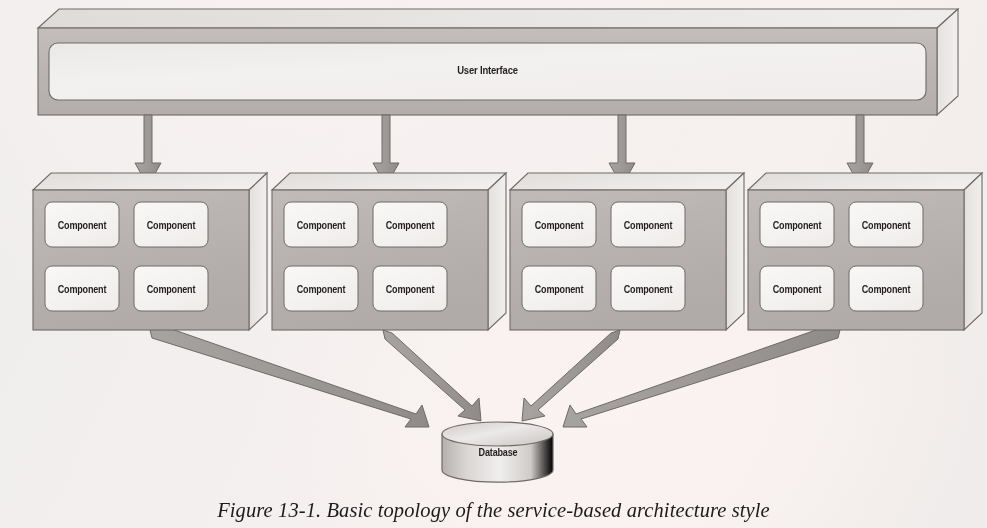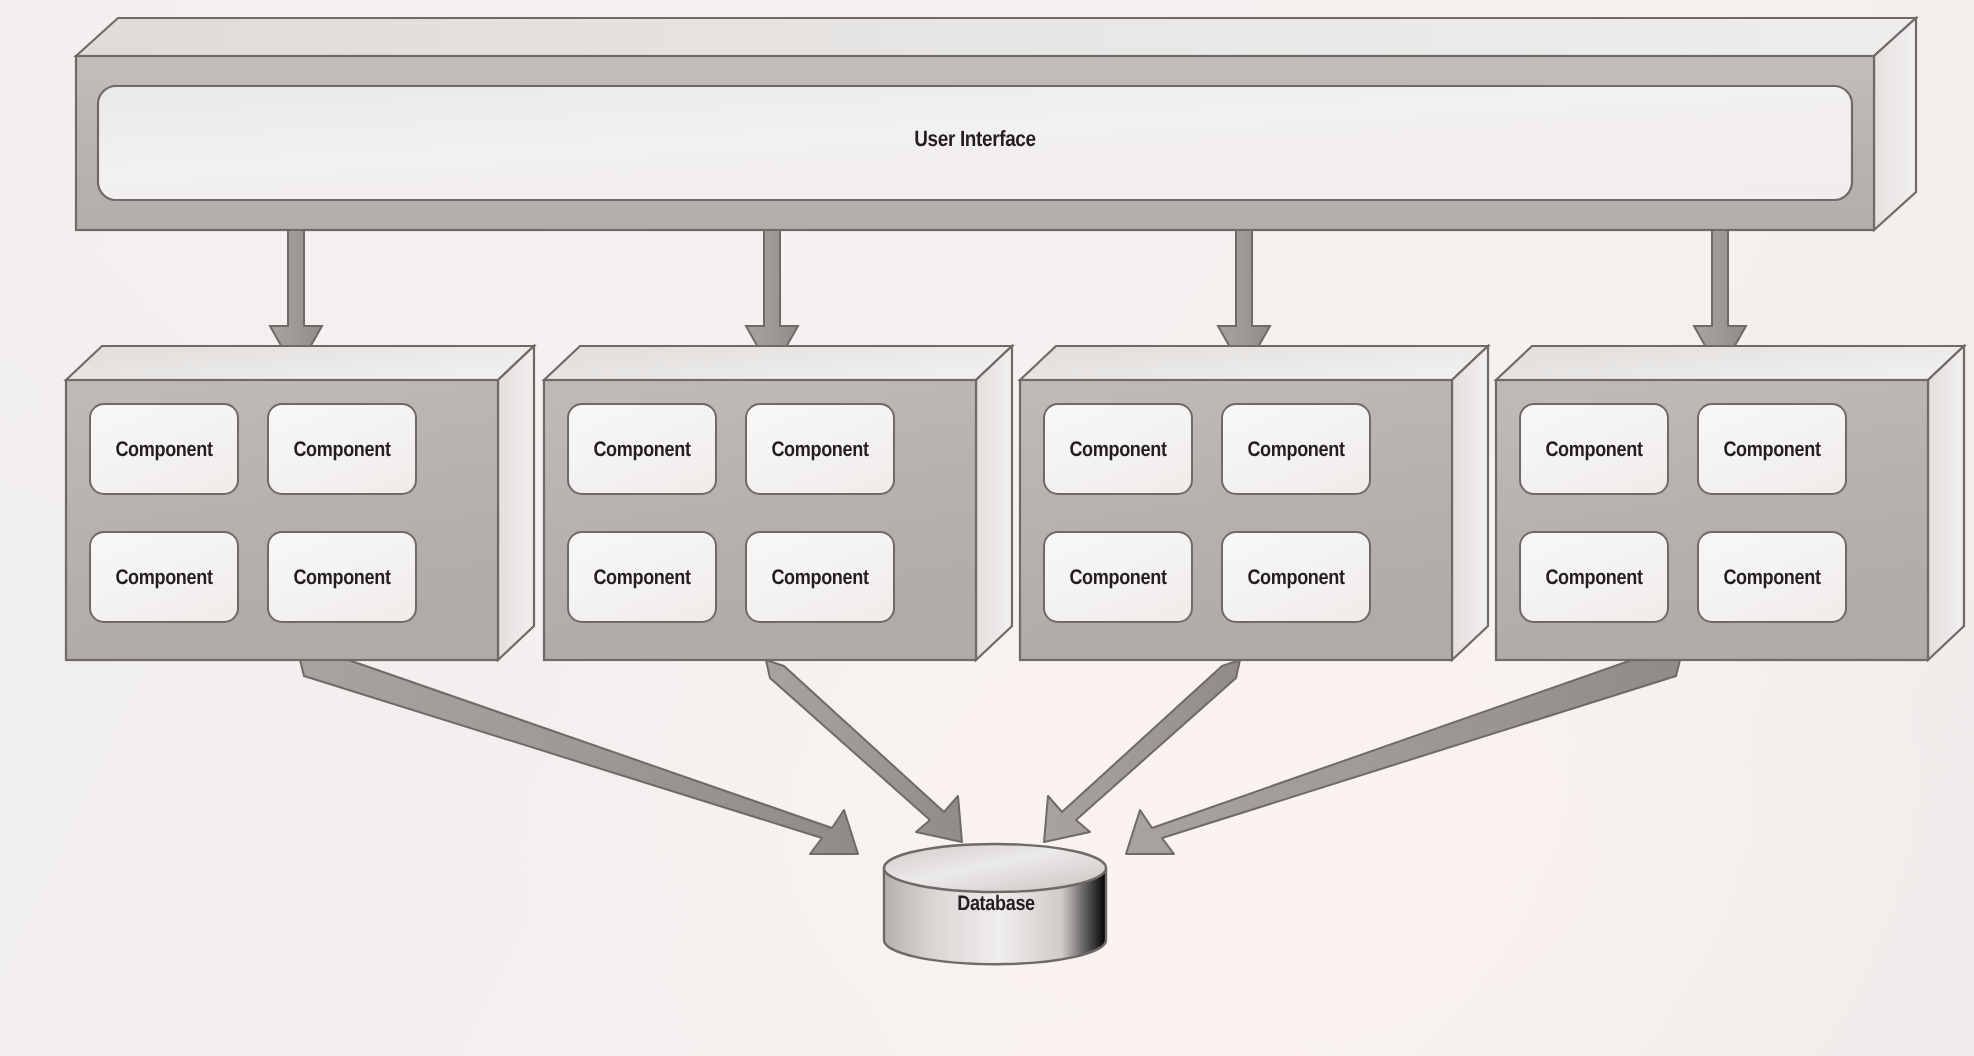--- a/index.html
+++ b/index.html
@@ -230,14 +230,15 @@
   </div>
   <div class="comp-wrap" style="left:760px;top:266px;width:74px;height:45px;">
     <div class="htxt comp-label">Component</div>
   </div>
   <div class="comp-wrap" style="left:849px;top:266px;width:74px;height:45px;">
     <div class="htxt comp-label">Component</div>
   </div>
 
   <div class="htxt" id="db-label">Database</div>
 
+  <div id="caption">Figure 13-1. Basic topology of the service-based architecture style</div>
 
 </div>
 
 </body></html>

